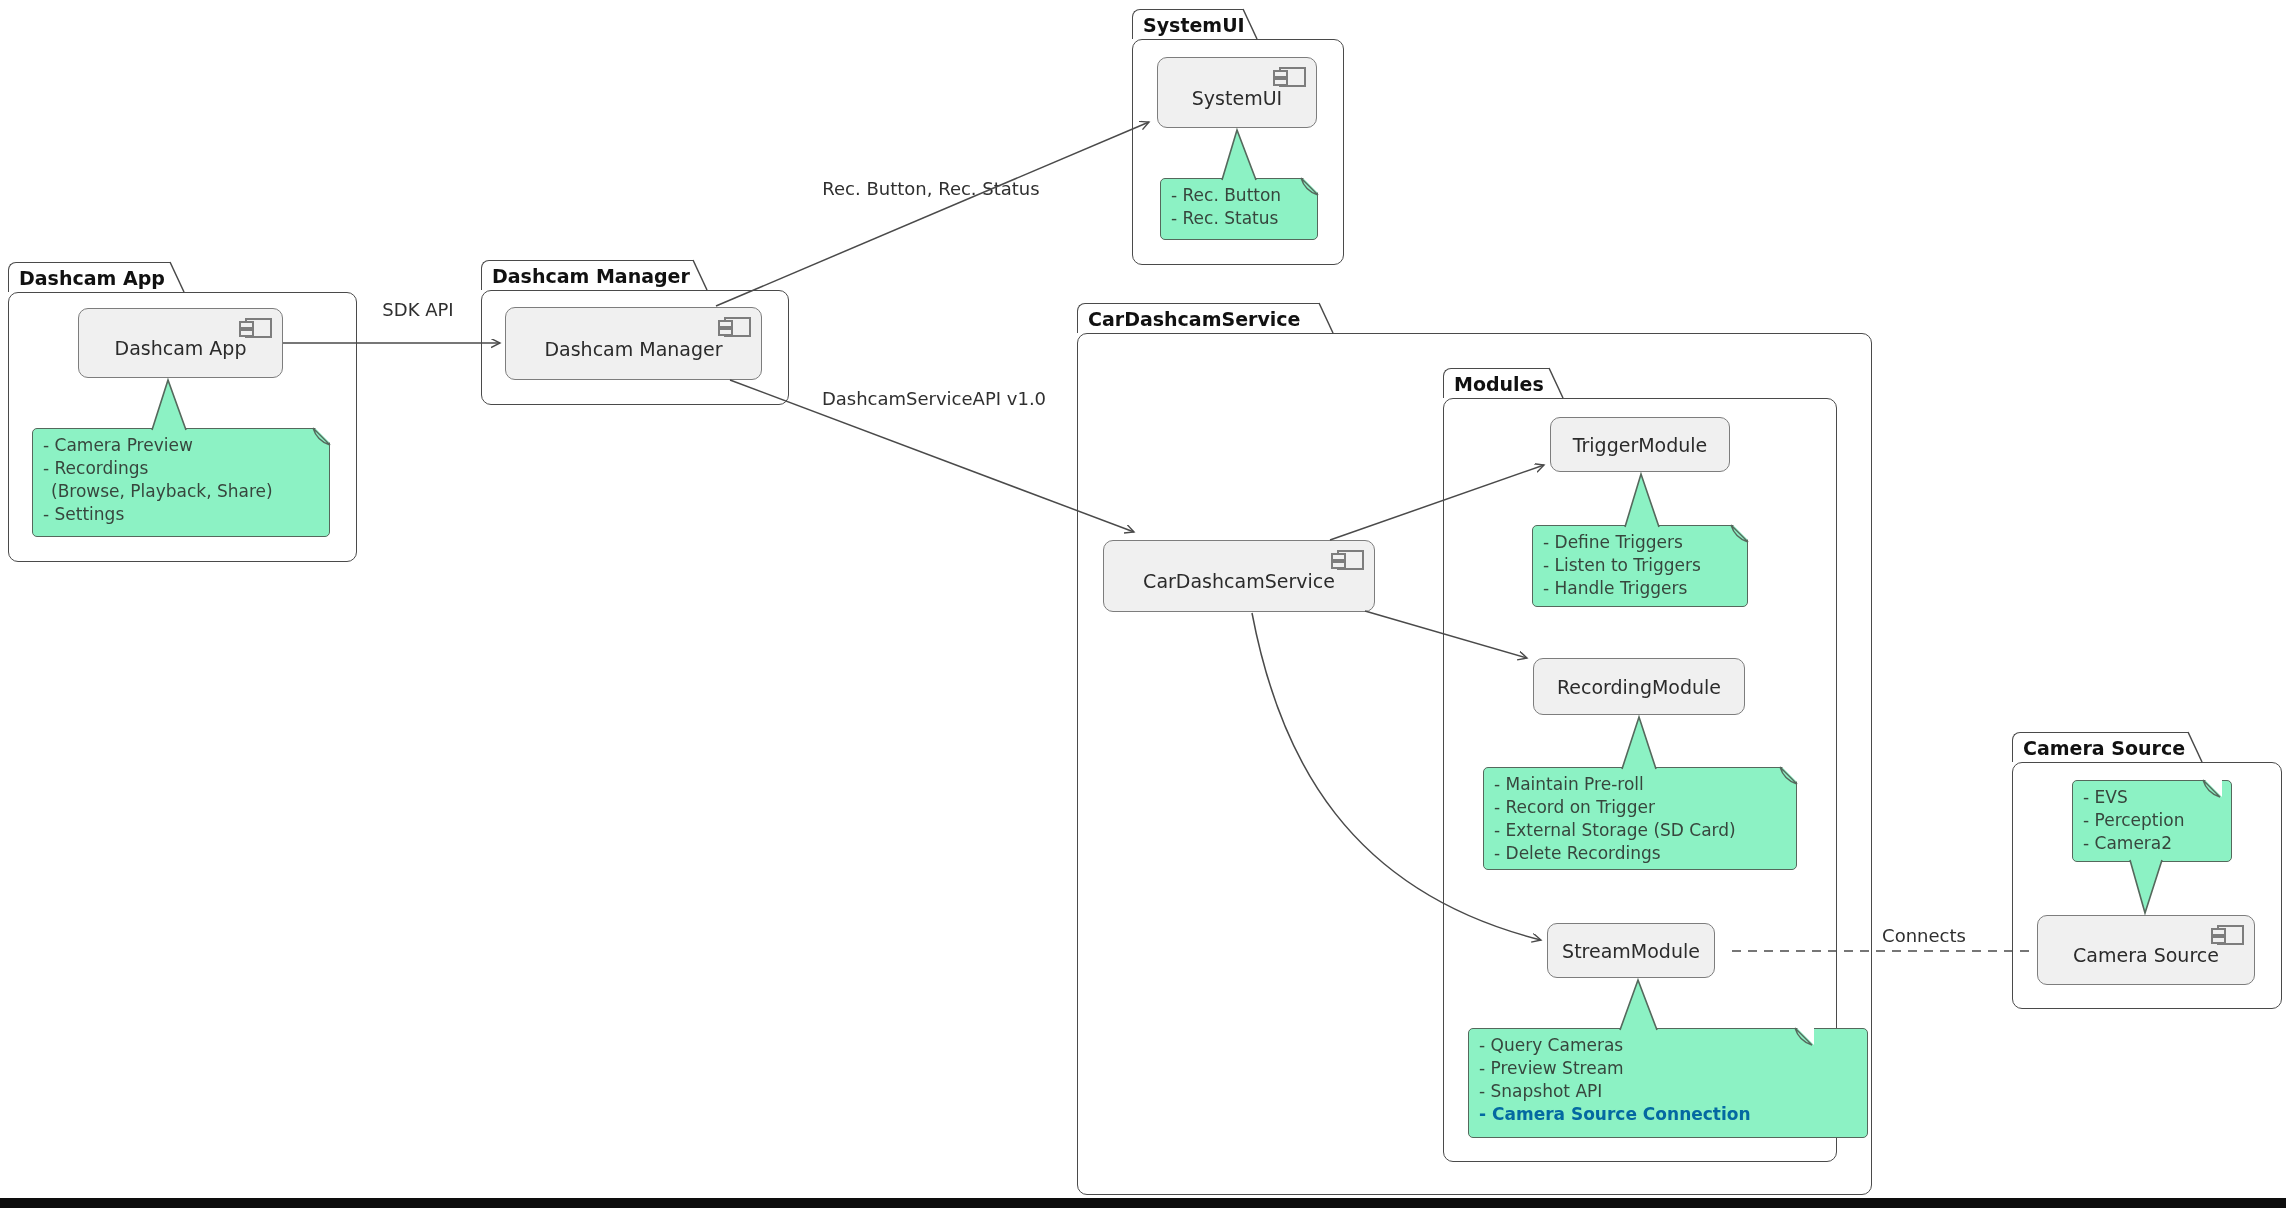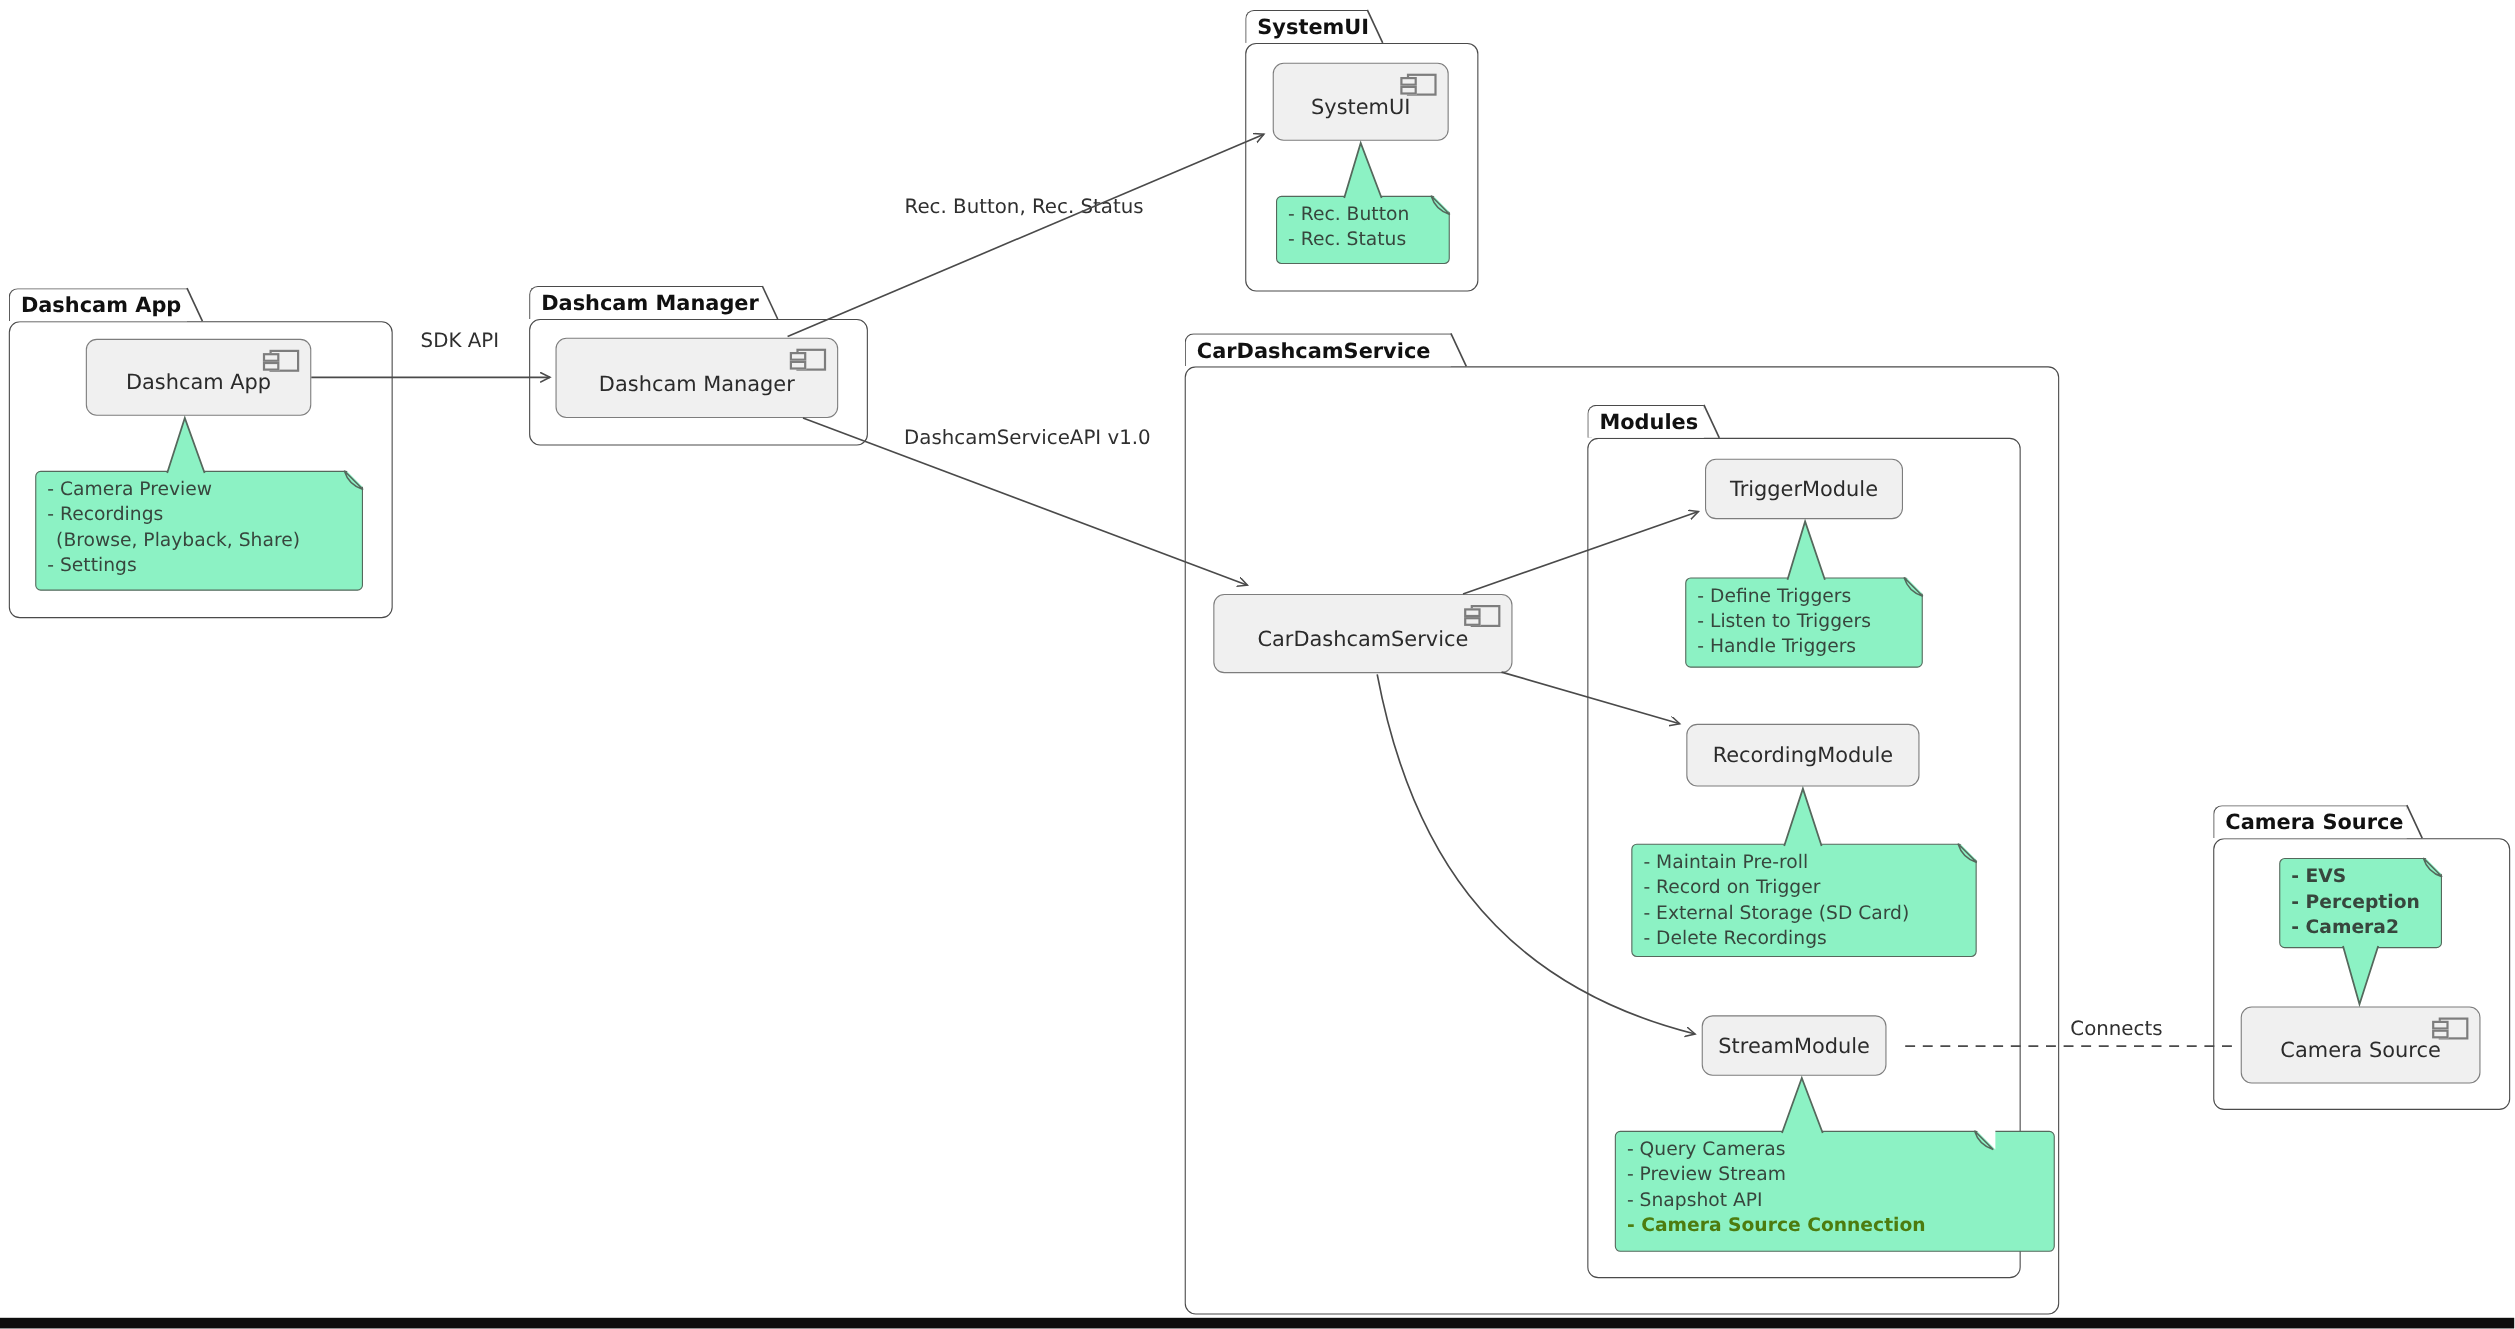--- a/index.html
+++ b/index.html
@@ -44,21 +44,21 @@
   }
   .comp-icon::before{top:1px;}
   .comp-icon::after{top:9px;}
   
   .note{
     position:absolute;background:var(--note-fill);border:1.5px solid var(--note-border);
     border-radius:5px;box-sizing:border-box;padding:5px 10px;
     font-size:17px;line-height:23px;color:#37463d;white-space:nowrap;
   }
   .note .cont{padding-left:8px;}
-  .note .bold-line{font-weight:bold;color:#4d7c0f;}
+  .note .bold-line{font-weight:bold;color:#0369a1;}
   
   .edge-label{
     position:absolute;font-size:18px;color:#2f2f2f;text-align:center;white-space:nowrap;
   }
   
   #overlay{position:absolute;left:0;top:0;pointer-events:none;}
   .edge{stroke:var(--line);stroke-width:1.5;fill:none;}
   .edge.dashed{stroke-dasharray:9 7;}
   .tab-diag{stroke:var(--package-border);stroke-width:1.5;fill:none;}
   .tail{fill:var(--note-fill);stroke:var(--note-border);stroke-width:1.6;}
@@ -165,21 +165,21 @@
     <div>- Delete Recordings</div>
   </div>
 
   <div class="note" style="left:1468px;top:1028px;width:400px;height:110px;">
     <div>- Query Cameras</div>
     <div>- Preview Stream</div>
     <div>- Snapshot API</div>
     <div class="bold-line">- Camera Source Connection</div>
   </div>
 
-  <div class="note" style="left:2072px;top:780px;width:148px;height:82px;font-weight:bold;">
+  <div class="note" style="left:2072px;top:780px;width:160px;height:82px;">
     <div>- EVS</div>
     <div>- Perception</div>
     <div>- Camera2</div>
   </div>
 
   <div class="edge-label" style="left:347px;top:299px;width:142px;">SDK API</div>
   <div class="edge-label" style="left:805px;top:138px;width:252px;margin-top:40px;">Rec. Button, Rec. Status</div>
   <div class="edge-label" style="left:800px;top:388px;width:268px;">DashcamServiceAPI v1.0</div>
   <div class="edge-label" style="left:1858px;top:925px;width:132px;">Connects</div>
 

